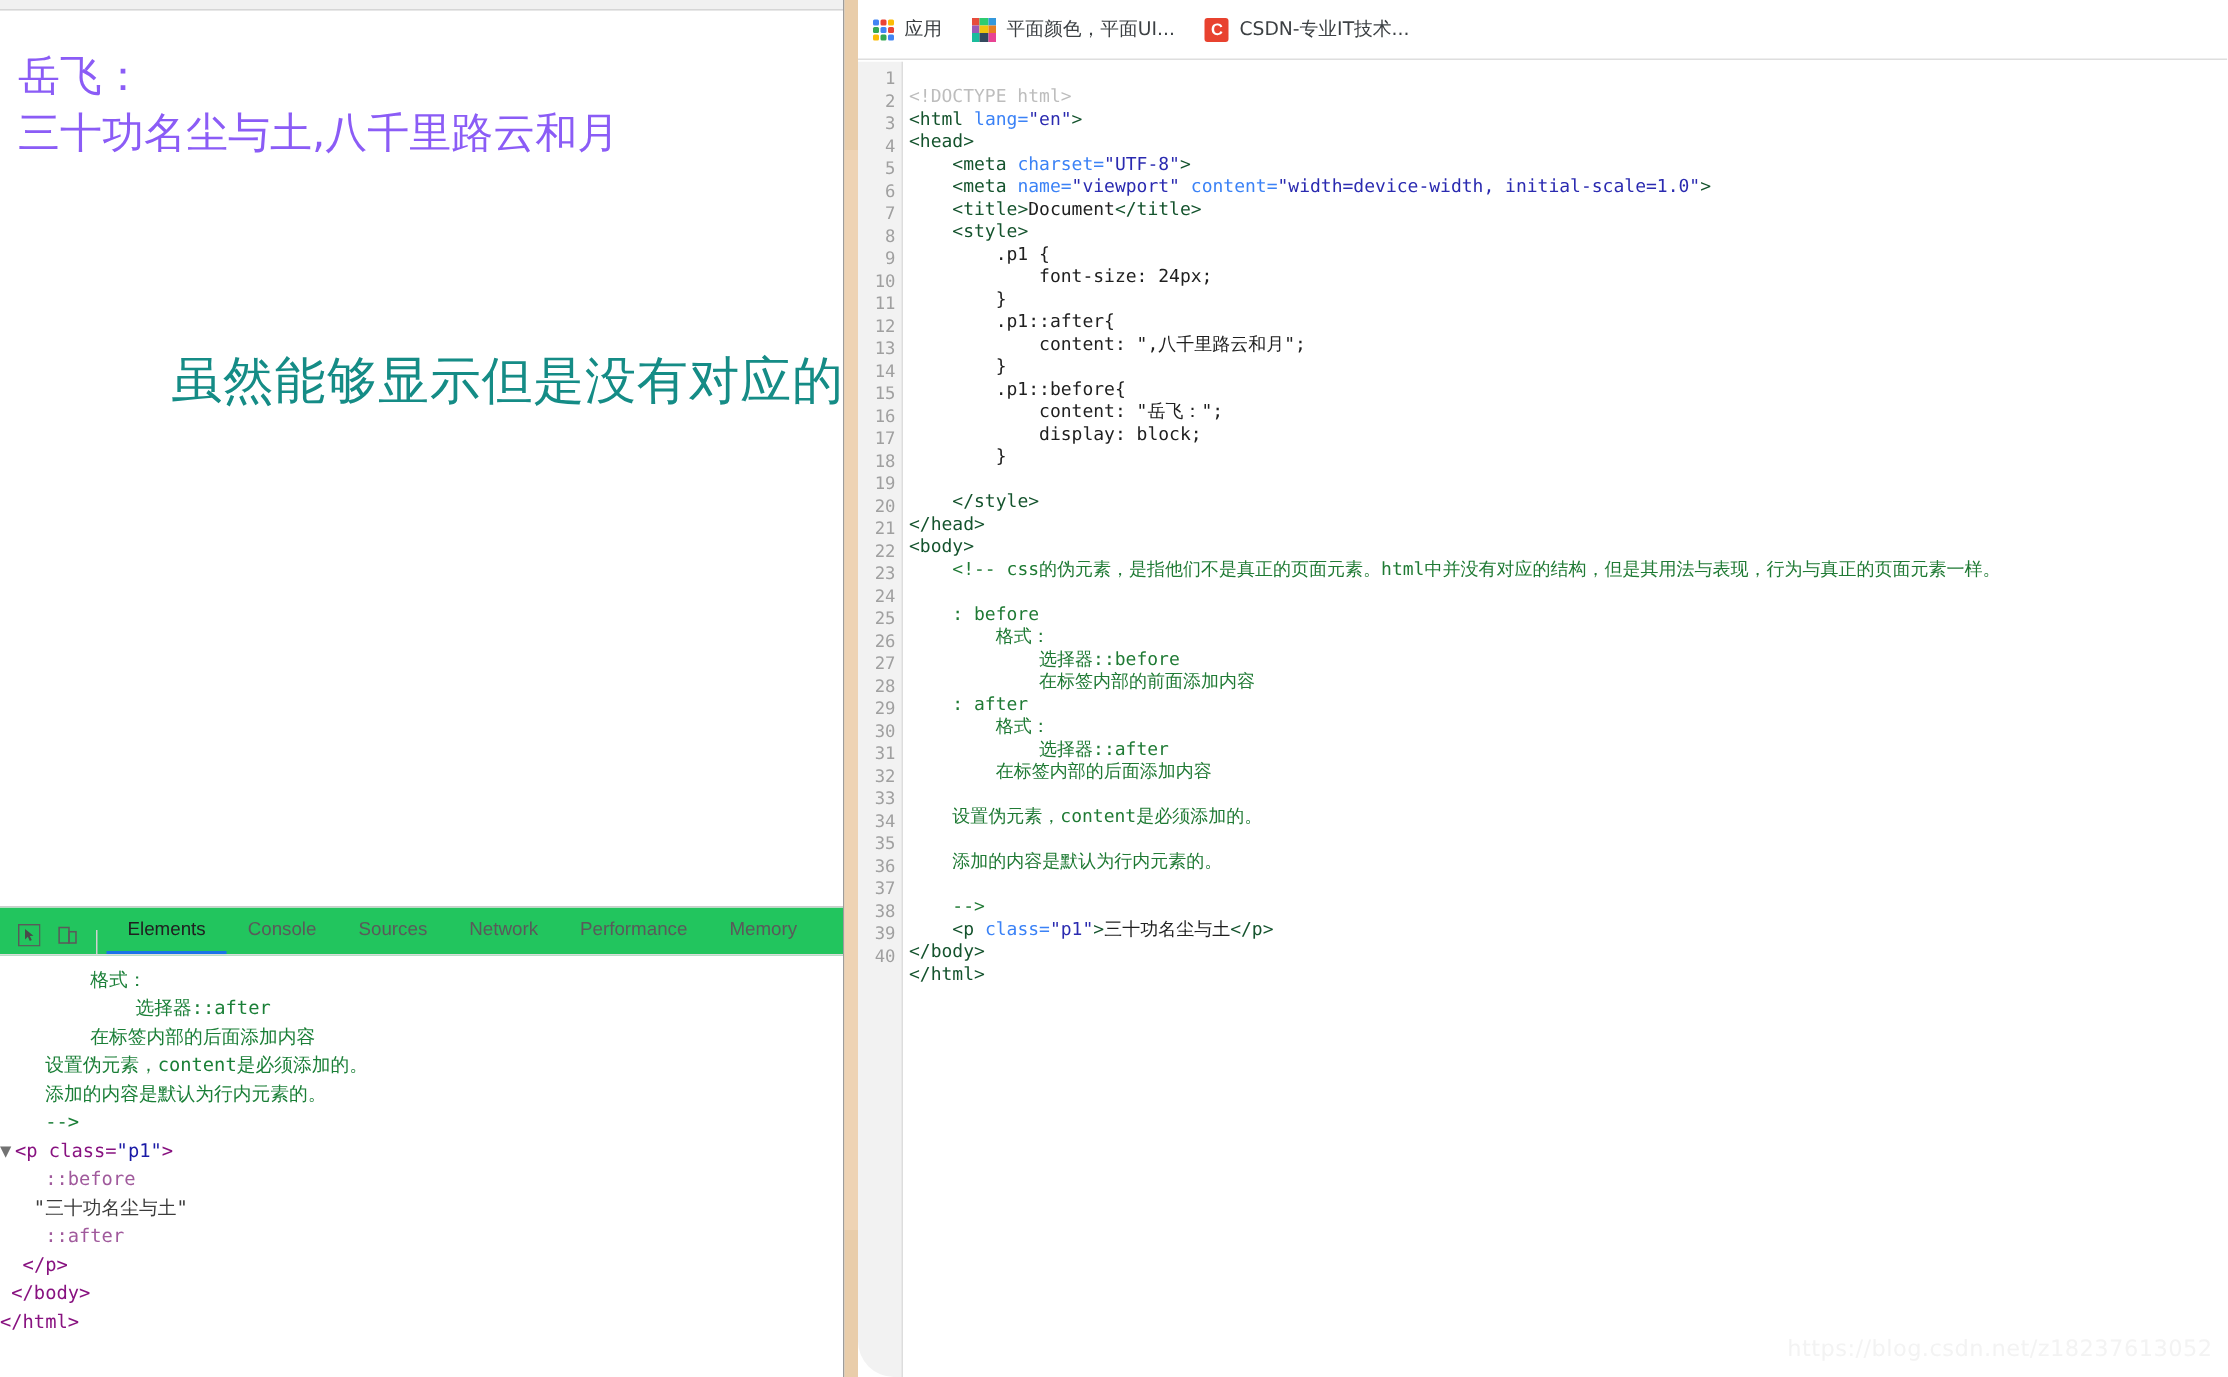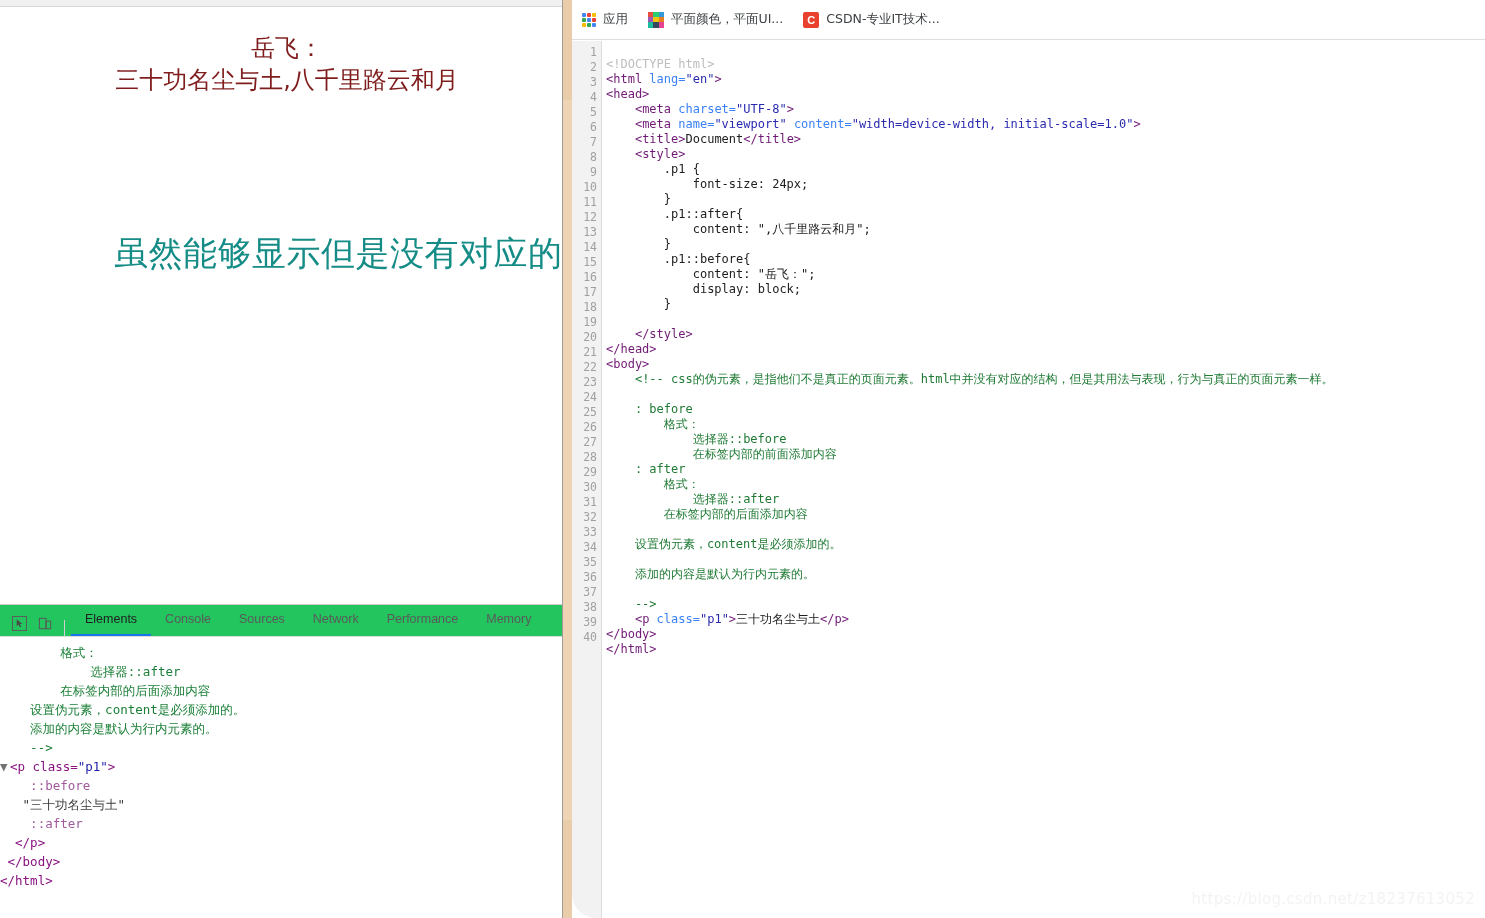--- a/index.html
+++ b/index.html
@@ -41,25 +41,24 @@
     position: absolute;
     left: 0; top: 8px;
     width: 562px;
     height: 596px;
     background: #ffffff;
     overflow: hidden;
   }
   .page-p1 {
     margin: 0;
     padding: 24px 0 0 12px;
-    font-size: 24px;
+    font-size: 28px;
     line-height: 1.35;
-    color: #7f1d1d;
+    color: #8b5cf6;
     font-family: "DejaVu Sans", sans-serif;
-    text-align: center;
   }
   .pseudo-before { display: block; }
   .pseudo-after  { display: inline; }
 
   #annotation-note {
     position: absolute;
     left: 114px;
     top: 223px;
     font-size: 34px;
     color: #158c86;
@@ -243,21 +242,21 @@
     box-sizing: border-box;
     font-family: "DejaVu Sans Mono", monospace;
     font-size: 12px;
     line-height: 15px;
     color: #1f1f1f;
     white-space: pre;
     overflow: hidden;
   }
   .code-line { white-space: pre; height: 15px; }
   .k-doctype { color: #bdbdbd; }
-  .k-tag     { color: #701a75; }
+  .k-tag     { color: #14532d; }
   .k-attr    { color: #3b82f6; }
   .k-str     { color: #2a2ab0; }
   .k-cmt     { color: #1f7a34; }
   .k-plain   { color: #202020; }
 
   #watermark {
     position: absolute;
     right: 10px;
     bottom: 10px;
     font-size: 15px;

